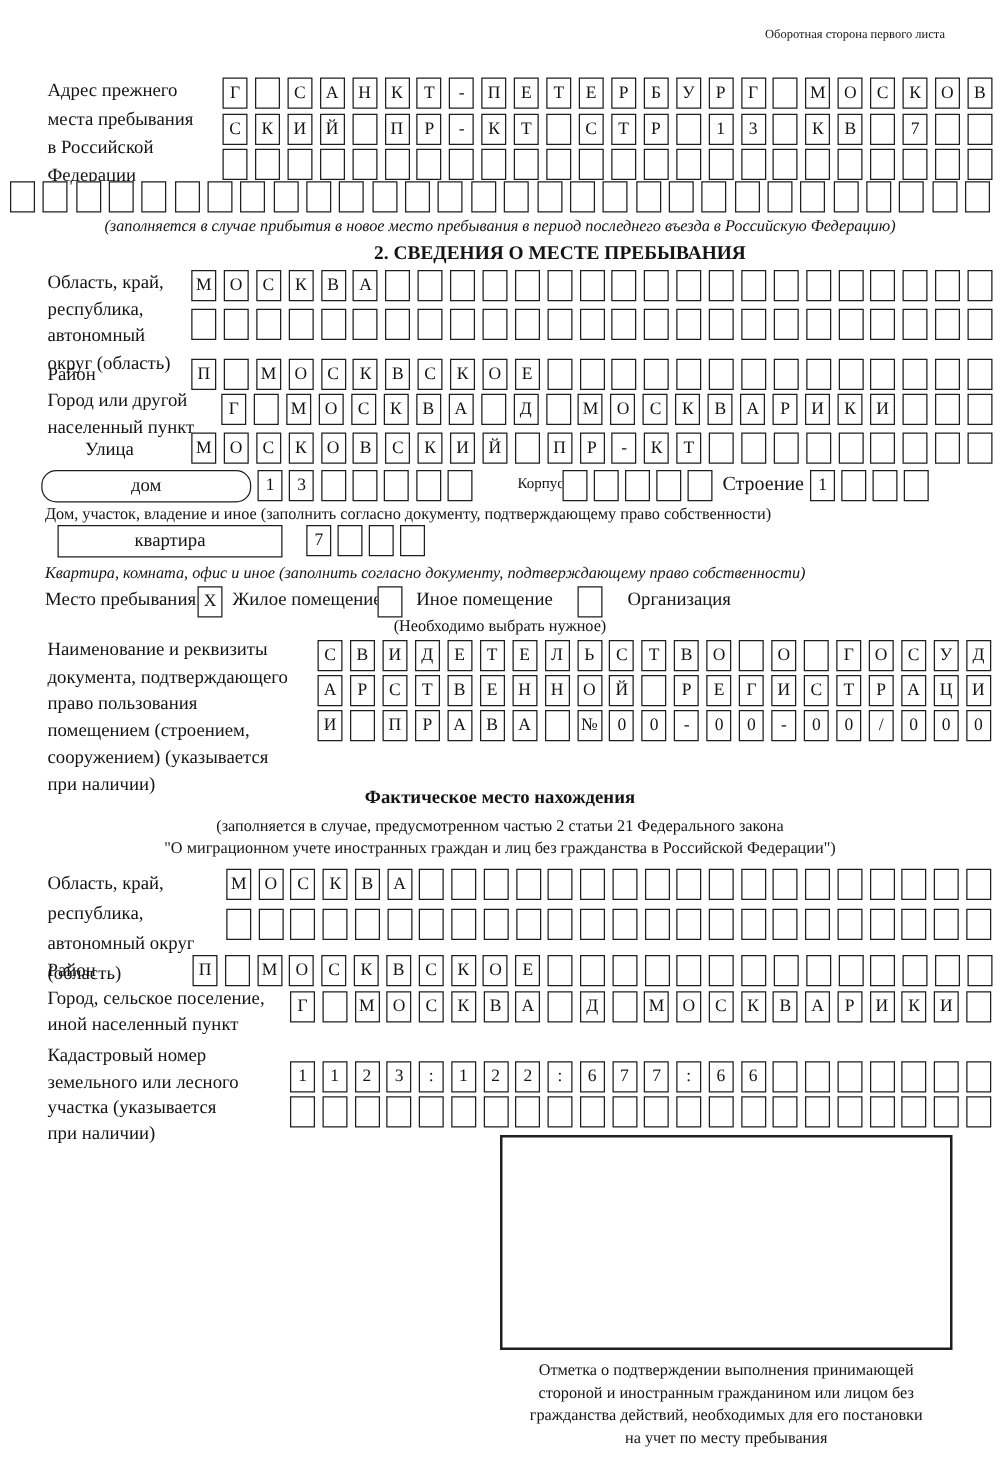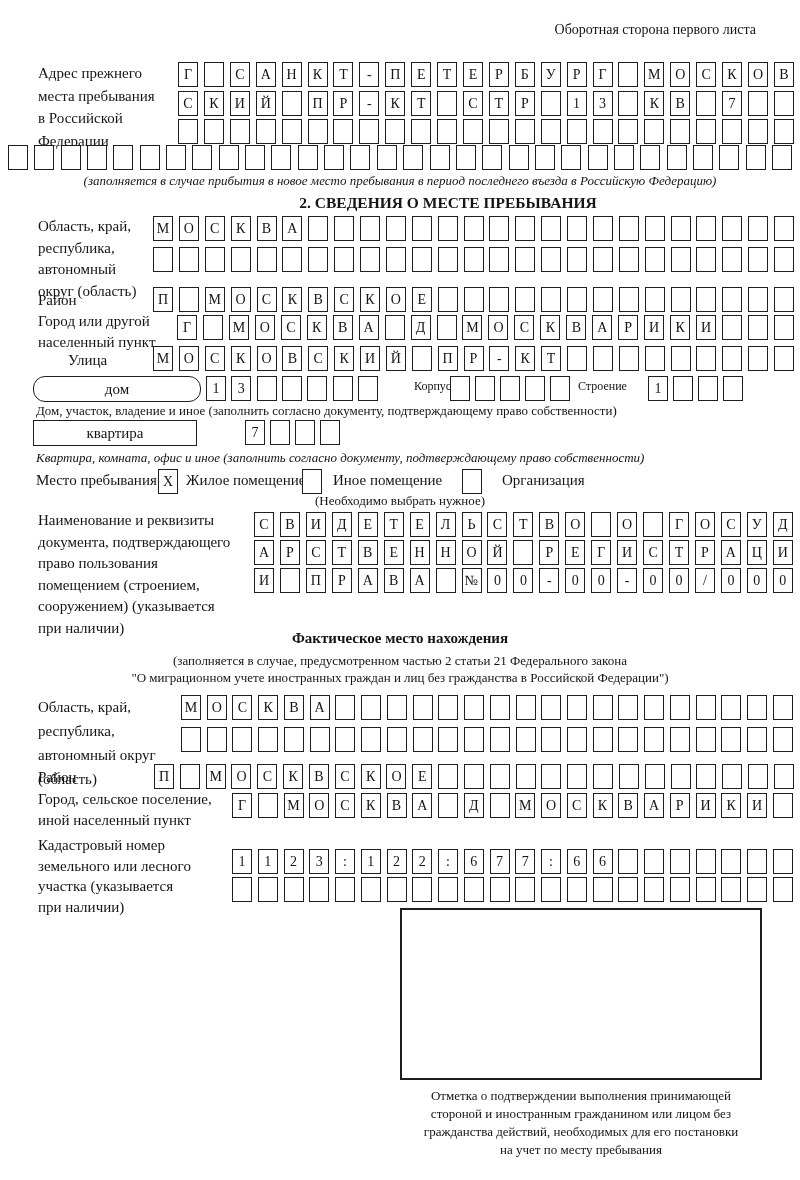--- a/index.html
+++ b/index.html
@@ -18,21 +18,21 @@
         display:flex;align-items:center;justify-content:center;font-size:15px;background:#fff;}
   .ckbox{position:absolute;box-sizing:border-box;width:20px;height:25px;border:1.7px solid #1e1e1e;
         display:flex;align-items:center;justify-content:center;font-size:14px;background:#fff;}
   .stamp{position:absolute;box-sizing:border-box;border:2px solid #1e1e1e;background:#fff;}
 </style>
 </head>
 <body>
 
 <div class="page">
 
-  <div class="abs" style="left:420px;top:22px;width:336px;text-align:right;font-size:14px;">Оборотная сторона первого листа</div>
+  <div class="abs" style="left:420px;top:22px;width:336px;text-align:right;font-size:10px;">Оборотная сторона первого листа</div>
 
   <div class="lbl" style="left:38px;top:62px;width:140px;">Адрес прежнего
 места пребывания
 в Российской
 Федерации</div>
   <div class="cellrow" style="left:178px;top:62px;width:616px;">
       <span class="cell">Г</span>
       <span class="cell"></span>
       <span class="cell">С</span>
       <span class="cell">А</span>
@@ -302,30 +302,30 @@
       <span class="cell"></span>
     </div>
   <div class="abs" style="left:414px;top:379px;font-size:12px;">Корпус</div>
   <div class="cellrow" style="left:450px;top:376px;width:120px;">
       <span class="cell"></span>
       <span class="cell"></span>
       <span class="cell"></span>
       <span class="cell"></span>
       <span class="cell"></span>
     </div>
-  <div class="abs" style="left:578px;top:379px;font-size:12px;">Строение</div>
+  <div class="abs" style="left:578px;top:379px;font-size:16px;">Строение</div>
   <div class="cellrow" style="left:648px;top:376px;width:95px;">
       <span class="cell">1</span>
       <span class="cell"></span>
       <span class="cell"></span>
       <span class="cell"></span>
     </div>
   <div class="capt" style="left:36px;top:403px;">Дом, участок, владение и иное (заполнить согласно документу, подтверждающему право собственности)</div>
 
-  <div class="wbox" style="left:33px;top:420px;width:164px;height:26px;">квартира</div>
+  <div class="wbox" style="left:46px;top:420px;width:180px;height:26px;">квартира</div>
   <div class="cellrow" style="left:245px;top:420px;width:95px;">
       <span class="cell">7</span>
       <span class="cell"></span>
       <span class="cell"></span>
       <span class="cell"></span>
     </div>
   <div class="capt" style="left:36px;top:450px;font-style:italic;">Квартира, комната, офис и иное (заполнить согласно документу, подтверждающему право собственности)</div>
 
   <div class="abs" style="left:36px;top:472px;font-size:15px;">Место пребывания:</div>
   <div class="ckbox" style="left:158px;top:469px;">X</div>

